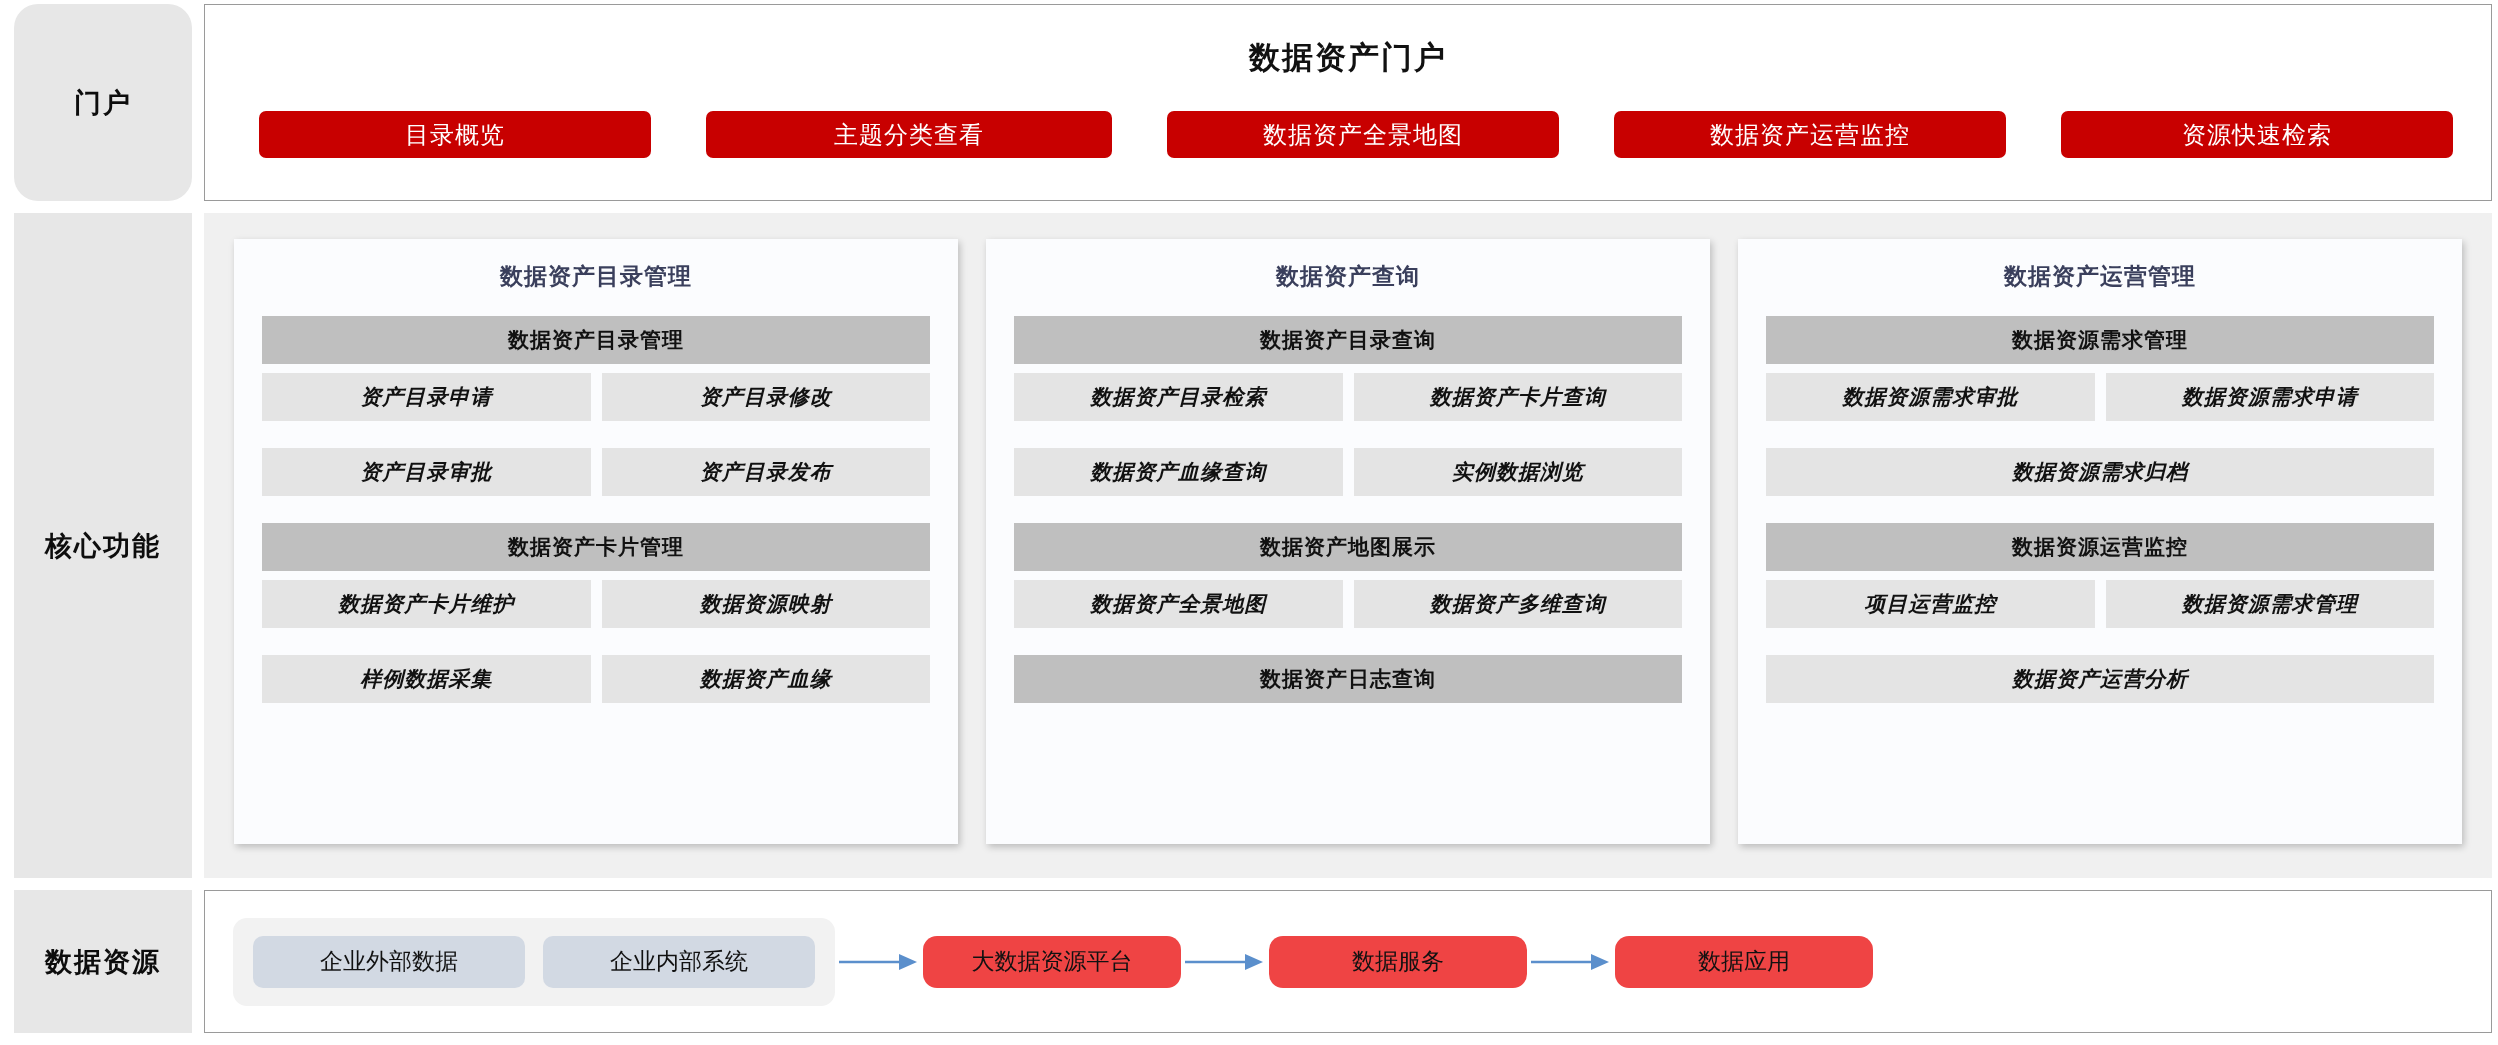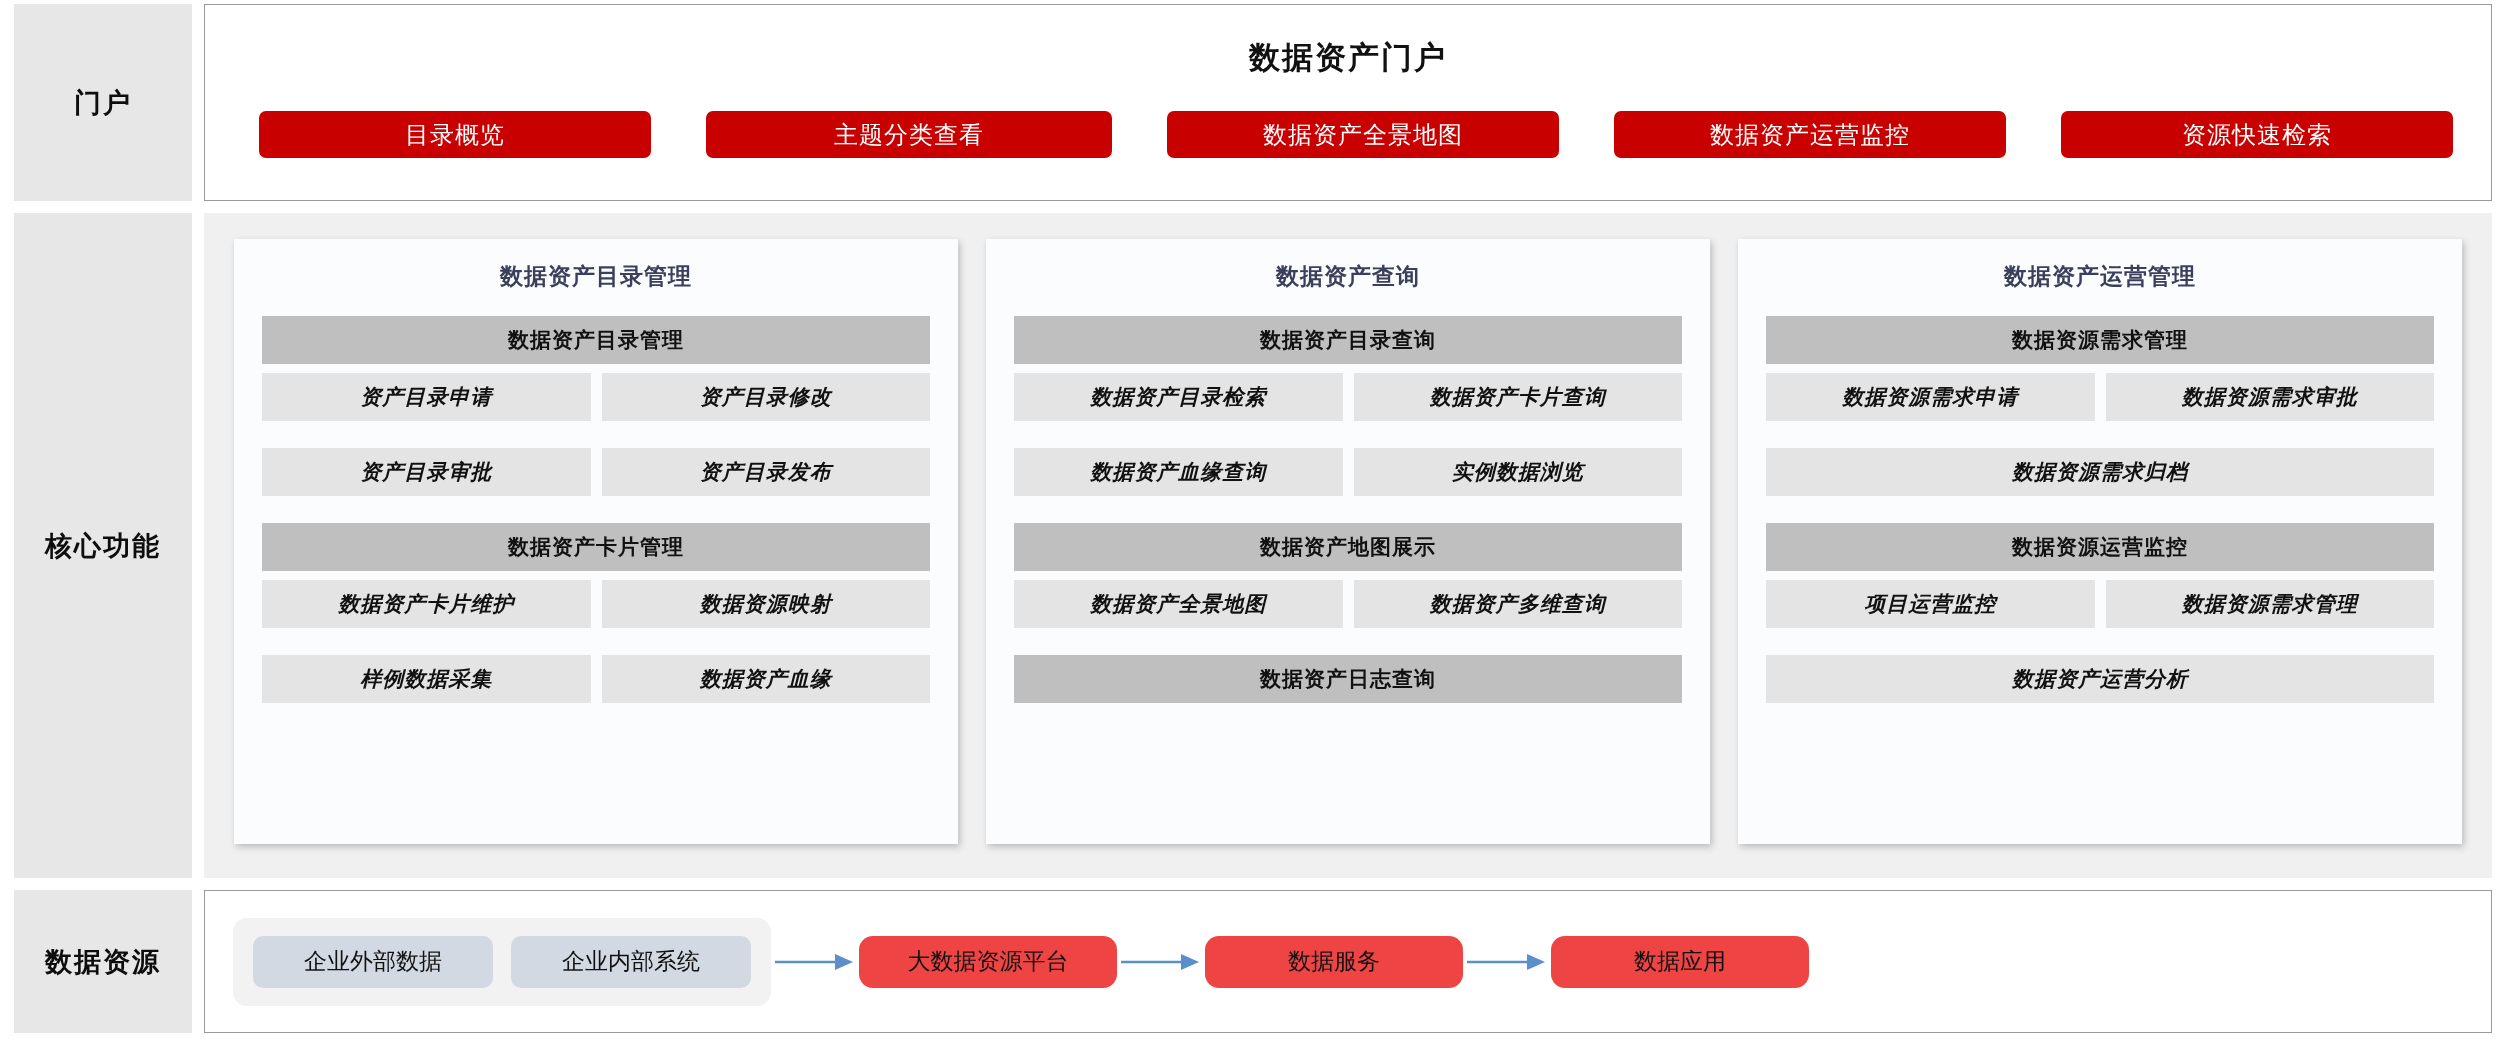--- a/index.html
+++ b/index.html
@@ -29,21 +29,21 @@
   .rail {
     flex: 0 0 178px;
     background: #E7E7E7;
     display: flex;
     align-items: center;
     justify-content: center;
     color: #0d0d0d;
     font-weight: bold;
     letter-spacing: 2px;
   }
-  .rail.portal   { font-size: 27px; }
+  .rail.portal   { font-size: 27px; border-radius: 24px; }
   .rail.core     { font-size: 27px; }
   .rail.source   { font-size: 27px; }
 
   
   .band-portal { height: 197px; }
   .portal-panel {
     flex: 1 1 auto;
     border: 1px solid #9a9a9a;
     background: #ffffff;
     display: flex;
@@ -160,21 +160,21 @@
   .source-group {
     background: #F2F2F2;
     border-radius: 14px;
     display: flex;
     gap: 18px;
     padding: 18px 20px;
   }
   .src-box {
     background: #D2D9E3;
     border-radius: 10px;
-    width: 240px;
+    width: 272px;
     height: 52px;
     display: flex;
     align-items: center;
     justify-content: center;
     font-size: 23px;
     color: #111111;
     cursor: pointer;
     white-space: nowrap;
   }
   .flow-box {
@@ -269,22 +269,22 @@
 
         <div class="group-header">数据资产日志查询</div>
         <div class="spacer"></div>
       </div>
 
       <div class="core-col">
         <div class="col-title">数据资产运营管理</div>
 
         <div class="group-header">数据资源需求管理</div>
         <div class="tile-row">
+          <div class="tile">数据资源需求审批</div>
           <div class="tile">数据资源需求申请</div>
-          <div class="tile">数据资源需求审批</div>
         </div>
         <div class="tile-row">
           <div class="tile full">数据资源需求归档</div>
         </div>
 
         <div class="group-header">数据资源运营监控</div>
         <div class="tile-row">
           <div class="tile">项目运营监控</div>
           <div class="tile">数据资源需求管理</div>
         </div>

